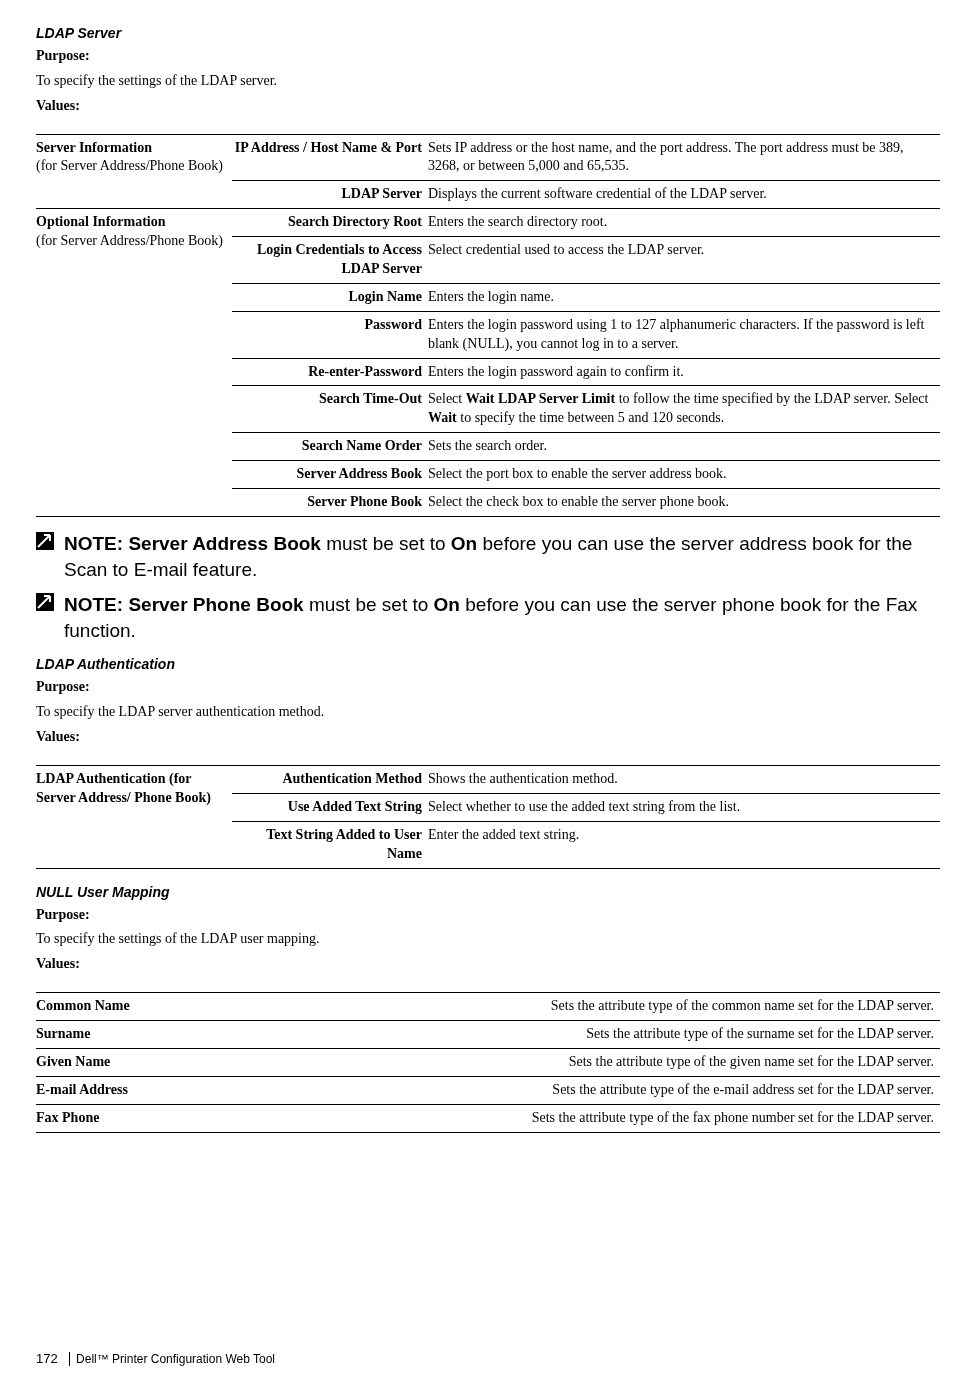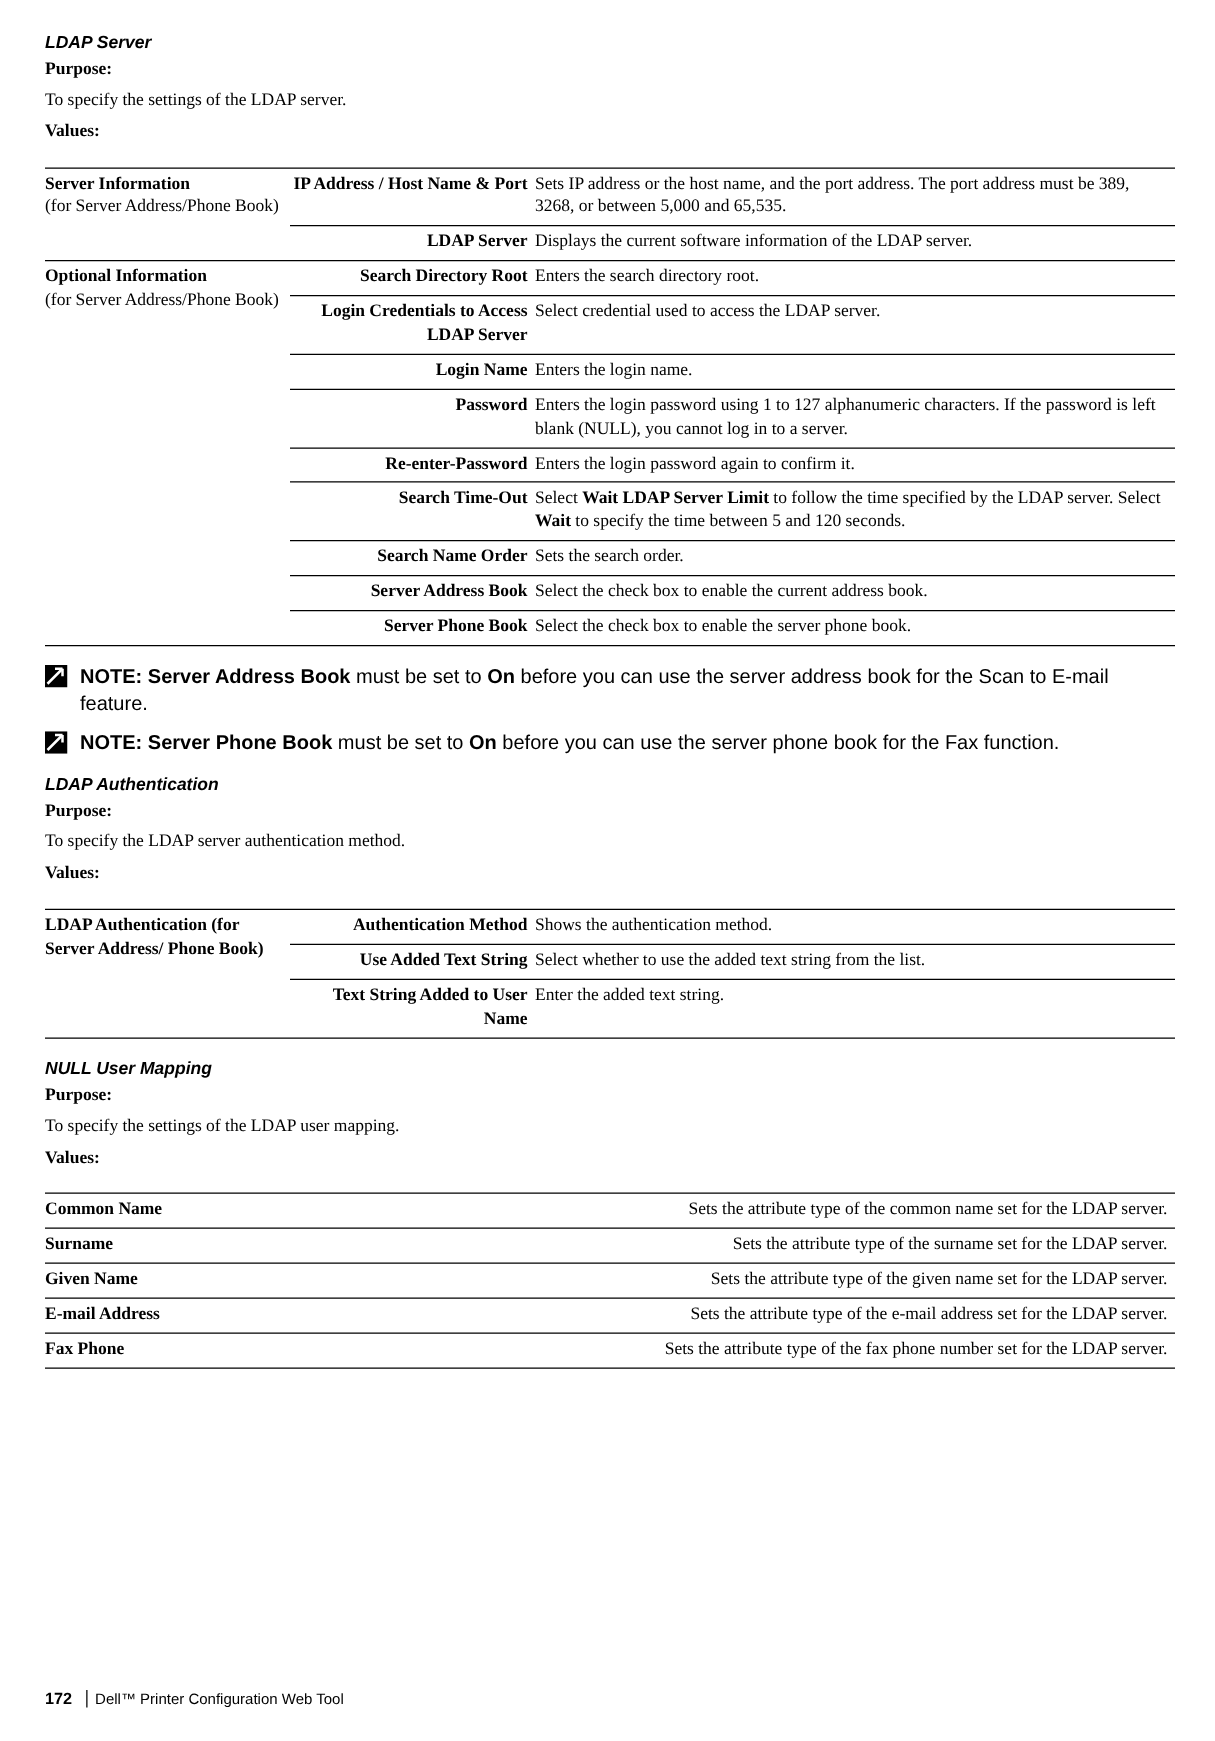--- a/index.html
+++ b/index.html
@@ -66,41 +66,41 @@
   }
   td.twowide {
     font-weight: normal;
     text-align: right;
   }
   .note-row {
     display: flex;
     align-items: flex-start;
     margin: 10px 0 8px 0;
     font-family: Arial, Helvetica, sans-serif;
-    font-size: 16px;
+    font-size: 19px;
   }
   .note-icon {
     width: 18px;
     height: 18px;
     flex: 0 0 18px;
     margin-right: 10px;
     margin-top: 1px;
   }
   .note-label {
     font-weight: bold;
   }
   .footer {
     position: absolute;
     left: 36px;
     top: 1350px;
     font-family: Arial, Helvetica, sans-serif;
     font-size: 12px;
   }
   .footer .pg {
-    font-weight: bold;
+    font-weight: normal;
     font-size: 13px;
     margin-right: 8px;
     text-align: right;
   }
   .footer .sep {
     border-left: 1px solid #000;
     padding-left: 6px;
   }
   b { font-weight: bold; }
 </style>
@@ -117,21 +117,21 @@
       <tr class="first">
     <td class="col1" rowspan="2">
       <span>Server Information</span><br>
       <span class="sub">(for Server Address/Phone Book)</span>
     </td>
     <td class="col2">IP Address / Host Name &amp; Port</td>
     <td class="col3">Sets IP address or the host name, and the port address. The port address must be 389, 3268, or between 5,000 and 65,535.</td>
   </tr>
   <tr>
     <td class="col2">LDAP Server</td>
-    <td class="col3">Displays the current software information of the LDAP server.</td>
+    <td class="col3">Displays the current software credential of the LDAP server.</td>
   </tr>
   <tr>
     <td class="col1" rowspan="9" style="border-top:1.5px solid #000">
       <span>Optional Information</span><br>
       <span class="sub">(for Server Address/Phone Book)</span>
     </td>
     <td class="col2" style="border-top:1.5px solid #000">Search Directory Root</td>
     <td class="col3" style="border-top:1.5px solid #000">Enters the search directory root.</td>
   </tr>
   <tr>
@@ -157,21 +157,21 @@
     <td class="col3">
       <span>Select </span><b>Wait LDAP Server Limit</b><span> to follow the time specified by the LDAP server. Select </span><b>Wait</b><span> to specify the time between 5 and 120 seconds.</span>
     </td>
   </tr>
   <tr>
     <td class="col2">Search Name Order</td>
     <td class="col3">Sets the search order.</td>
   </tr>
   <tr>
     <td class="col2">Server Address Book</td>
-    <td class="col3">Select the check box to enable the current address book.</td>
+    <td class="col3">Select the port box to enable the server address book.</td>
   </tr>
   <tr>
     <td class="col2">Server Phone Book</td>
     <td class="col3">Select the check box to enable the server phone book.</td>
   </tr>
 </tbody>
   </table>
 
 <div class="note-row">
   <svg class="note-icon" viewBox="0 0 18 18">

